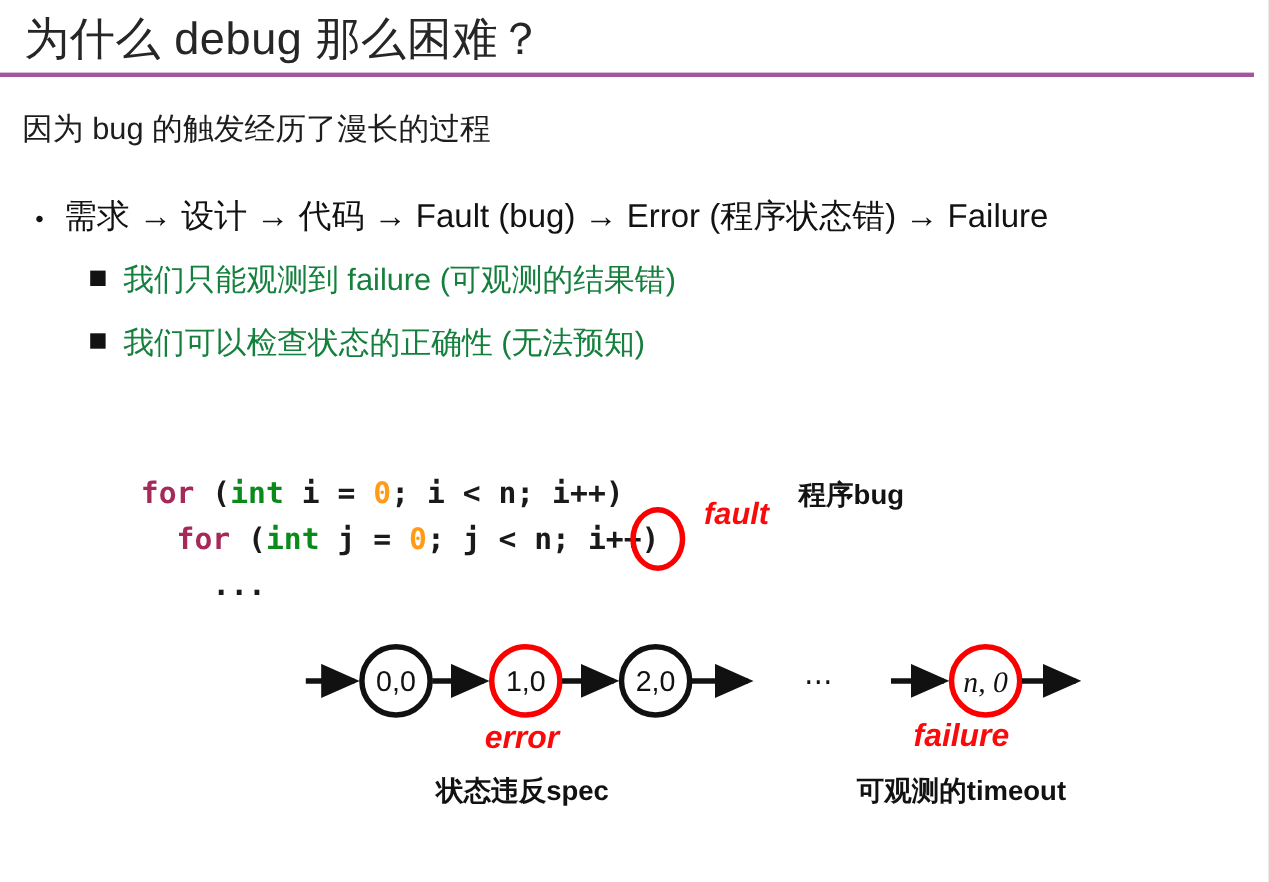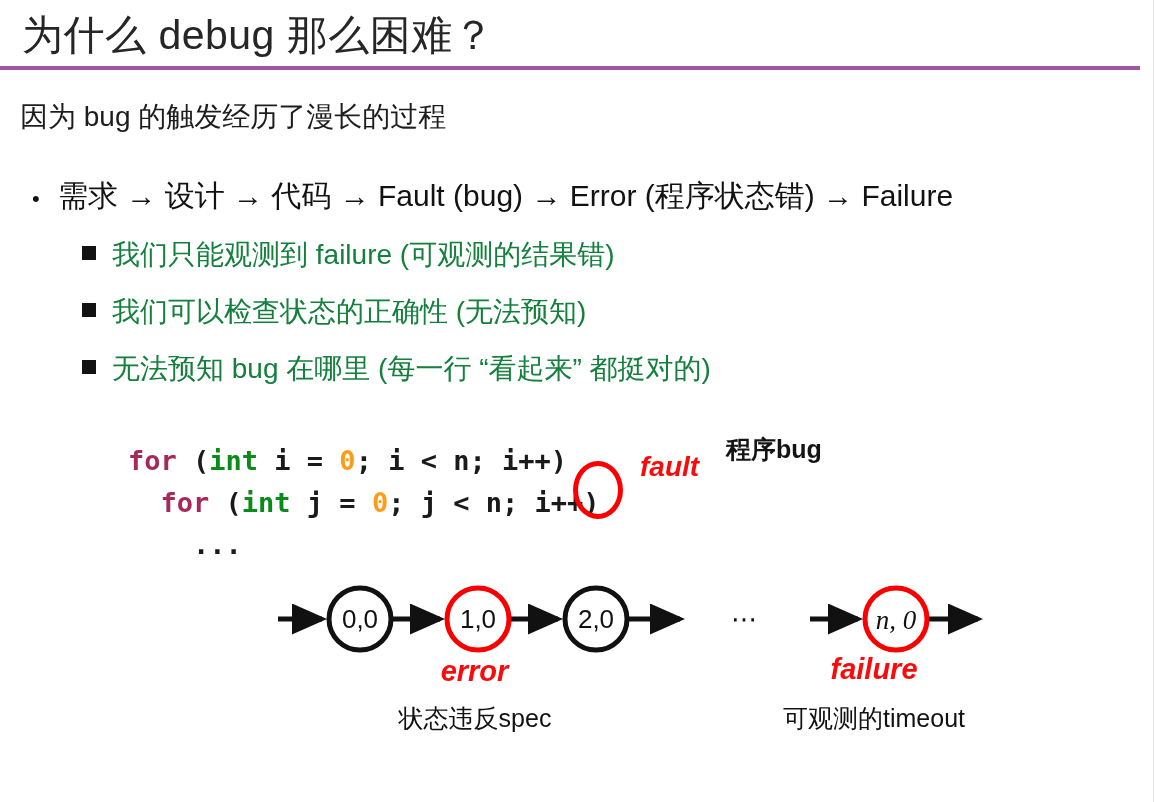--- a/index.html
+++ b/index.html
@@ -93,21 +93,20 @@
   #code-block {
     position: absolute;
     left: 128px;
     top: 428px;
     font-family: "DejaVu Sans Mono", "Liberation Mono", monospace;
     font-size: 27px;
     font-weight: bold;
     line-height: 42px;
     white-space: pre;
     color: #1a1a1a;
-    margin-top: 12px;
   }
   .kw  { color: #a52a5a; }
   .typ { color: #0a8a18; }
   .num { color: #ff9b16; }
   .plain { color: #1a1a1a; }
 
   #fault-label {
     position: absolute;
     left: 640px;
     top: 451px;
@@ -171,21 +170,21 @@
     font-weight: bold;
     font-style: italic;
     color: #fa0a0a;
     white-space: nowrap;
     text-align: center;
   }
   .annot-black {
     position: absolute;
     font-family: "Liberation Sans", sans-serif;
     font-size: 25px;
-    font-weight: normal;
+    font-weight: bold;
     color: #121212;
     white-space: nowrap;
     text-align: center;
   }
   #error-label   { left: 392px; top: 655px; width: 165px; }
   #error-caption { left: 370px; top: 702px; width: 210px; }
   #failure-label { left: 790px; top: 653px; width: 168px; }
   #failure-caption { left: 758px; top: 702px; width: 232px; }
 </style>
 </head>
@@ -206,24 +205,20 @@
   <div class="bullet-l2" style="top:236px">
     <span class="marker-sq"></span>
     <span>我们只能观测到 failure (可观测的结果错)</span>
   </div>
 
   <div class="bullet-l2" style="top:293px">
     <span class="marker-sq"></span>
     <span>我们可以检查状态的正确性 (无法预知)</span>
   </div>
 
-  <div class="bullet-l2" style="top:350px">
-    <span class="marker-sq"></span>
-    <span>无法预知 bug 在哪里 (每一行 “看起来” 都挺对的)</span>
-  </div>
 
   <div id="code-block"><span class="kw">for</span><span class="plain"> (</span><span class="typ">int</span><span class="plain"> i = </span><span class="num">0</span><span class="plain">; i &lt; n; i++)</span>
 <span class="plain">  </span><span class="kw">for</span><span class="plain"> (</span><span class="typ">int</span><span class="plain"> j = </span><span class="num">0</span><span class="plain">; j &lt; n; i++)</span>
 <span class="plain">    ...</span></div>
 
   <div id="bug-ellipse"></div>
 
   <div id="fault-label">fault</div>
   <div id="fault-note">程序bug</div>
 

